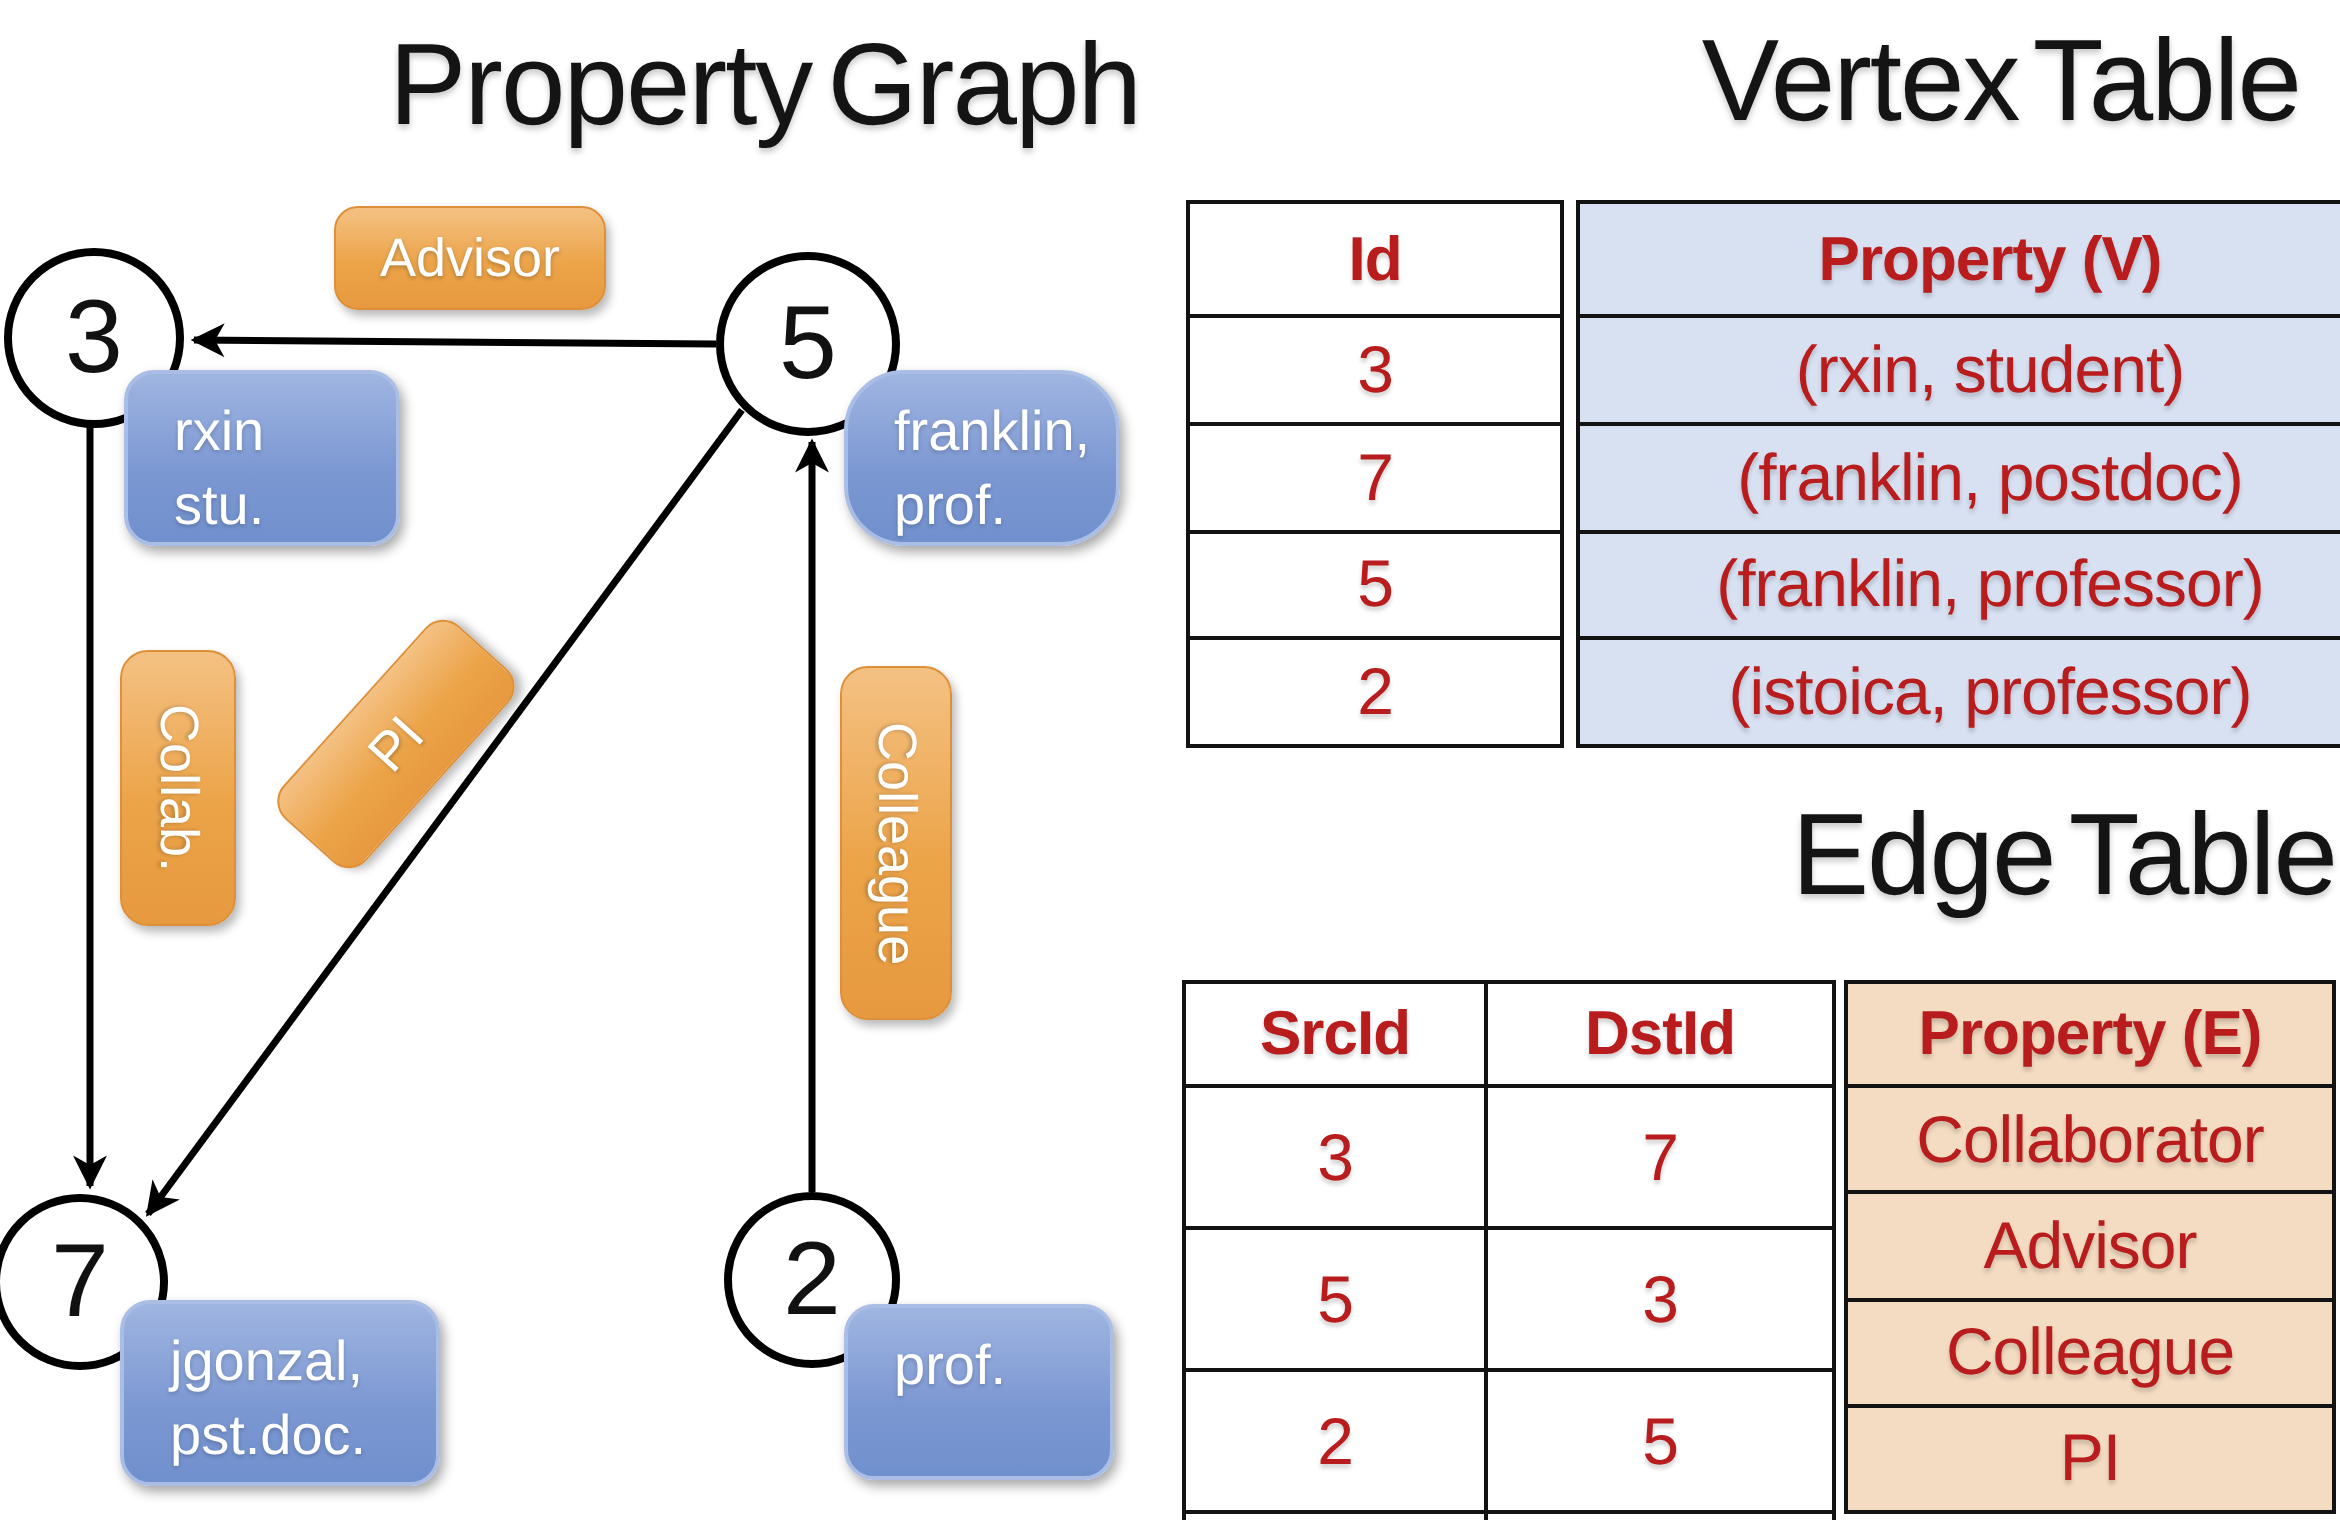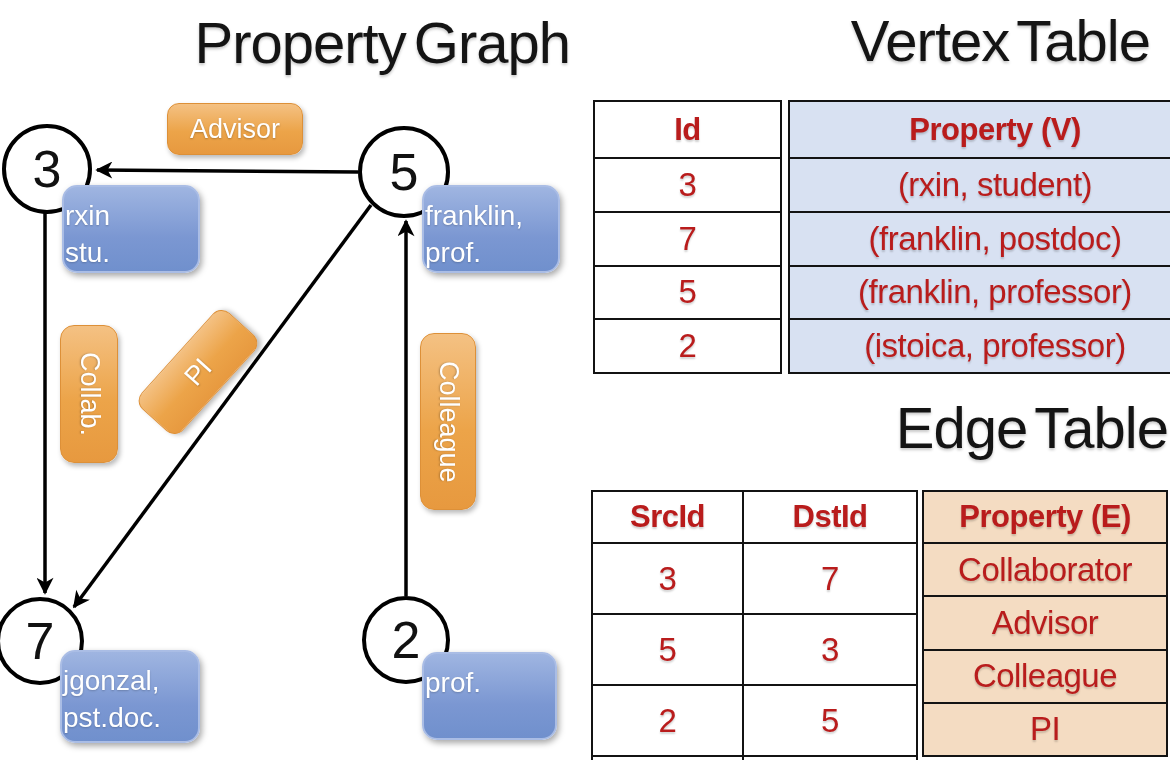--- a/index.html
+++ b/index.html
@@ -38,21 +38,21 @@
     box-sizing:border-box;white-space:nowrap;
   }
   .edge-label.vertical{writing-mode:vertical-rl;border-radius:14px;}
 
   .prop-box{
     position:absolute;z-index:4;box-sizing:border-box;
     background:linear-gradient(#9fb5e1,#7b97d2 60%,#7090cd);
     border:2px solid #aabde5;border-radius:15px;
     box-shadow:2px 3px 6px rgba(0,0,0,0.35);
     color:#ffffff;font-size:28px;line-height:1.32;
-    padding:11px 8px 0 1px;text-shadow:0 1px 2px rgba(0,0,0,0.2);
+    padding:11px 8px 0 23px;text-shadow:0 1px 2px rgba(0,0,0,0.2);
   }
 
   
   .tcol{
     position:absolute;display:grid;box-sizing:border-box;
     border:2px solid #131313;background:#fff;
     color:#b91c1c;font-size:33px;letter-spacing:-0.5px;
     text-shadow:0 2px 2px rgba(0,0,0,0.18);
   }
   .tcol .cell{
@@ -98,25 +98,25 @@
       <span>2</span>
     </div>
     <div class="edge-label" style="left: 167px; top: 103px; width: 136px; height: 52px;">Advisor</div>
     <div class="edge-label vertical" style="left: 60px; top: 325px; width: 58px; height: 138px;">Collab.</div>
     <div class="edge-label" style="left: 133px; top: 344px; width: 130px; height: 56px; transform: rotate(-48deg);">PI</div>
     <div class="edge-label vertical" style="left: 420px; top: 333px; width: 56px; height: 177px;">Colleague</div>
     <div class="prop-box" style="left: 62px; top: 185px; width: 138px; height: 88px;">
       <div>rxin</div>
       <div>stu.</div>
     </div>
-    <div class="prop-box" style="left: 422px; top: 185px; width: 138px; height: 88px;">
+    <div class="prop-box" style="left: 422px; top: 185px; width: 138px; height: 88px; border-radius: 30px;">
       <div>franklin,</div>
       <div>prof.</div>
     </div>
-    <div class="prop-box" style="left: 60px; top: 650px; width: 140px; height: 93px;">
+    <div class="prop-box" style="left: 60px; top: 650px; width: 160px; height: 93px;">
       <div>jgonzal,</div>
       <div>pst.doc.</div>
     </div>
     <div class="prop-box" style="left: 422px; top: 652px; width: 135px; height: 88px;">
       <div>prof.</div>
     </div>
   </div>
 
 <div class="tcol" id="vt-id" style="left:593px;top:100px;width:189px;height:274px;grid-template-rows:55px repeat(4,1fr);">
     <div class="cell hdr">Id</div>

